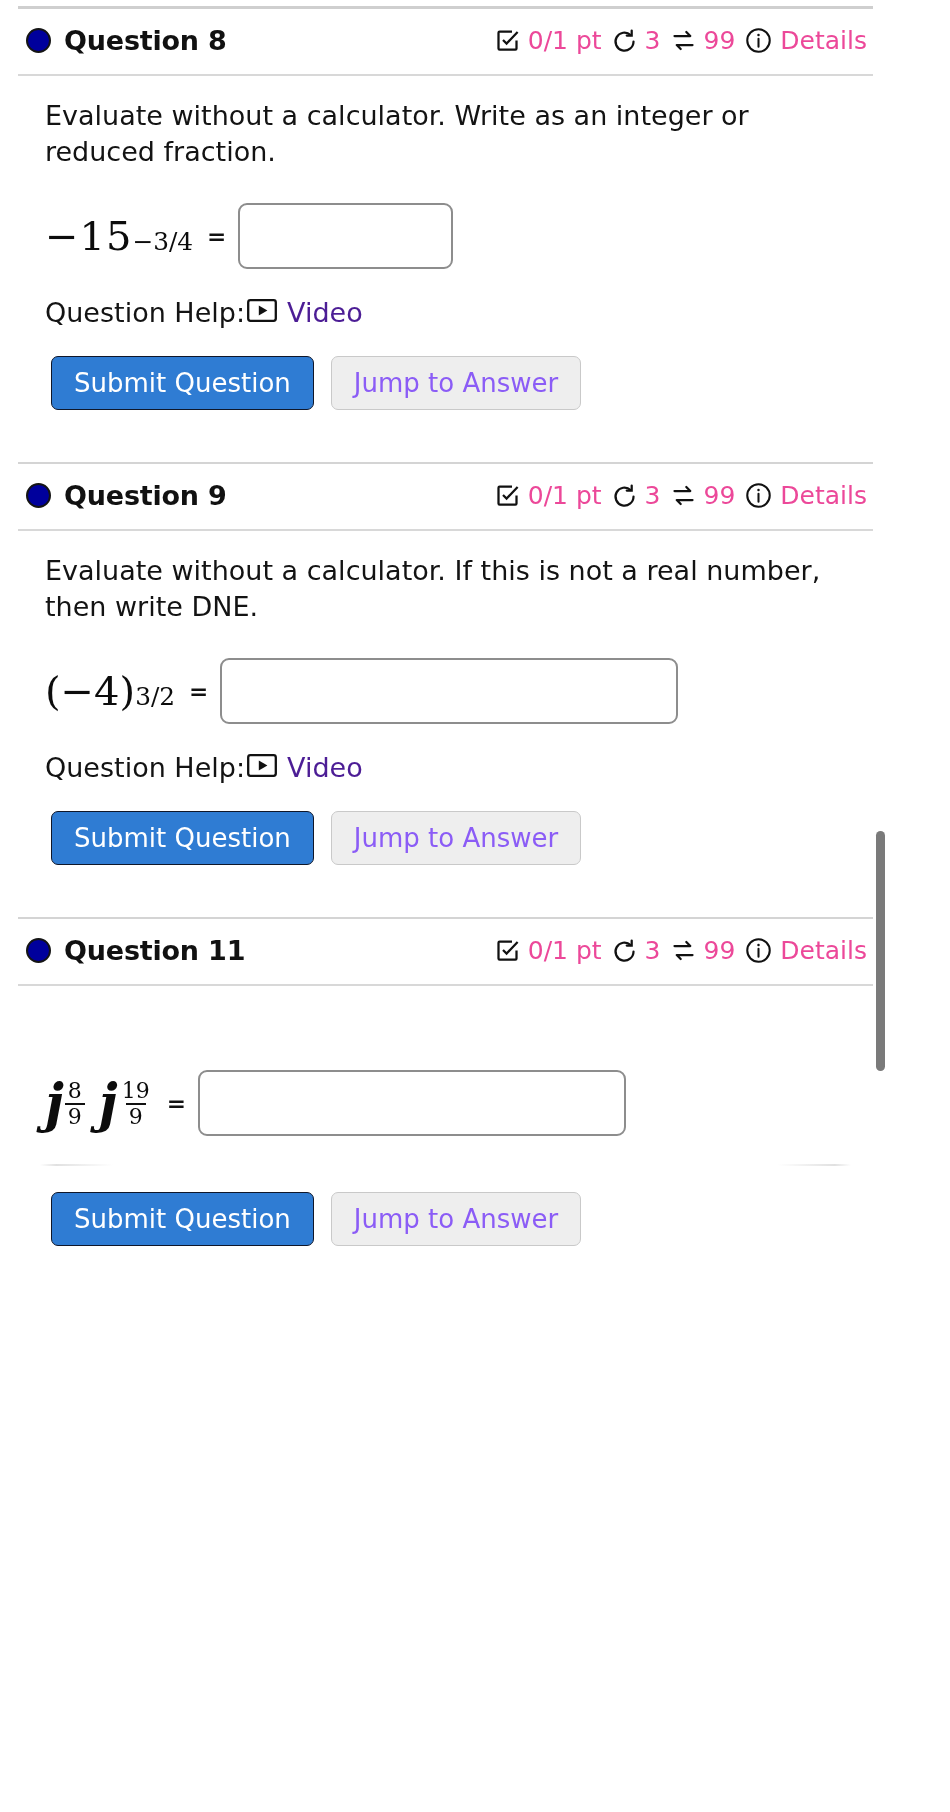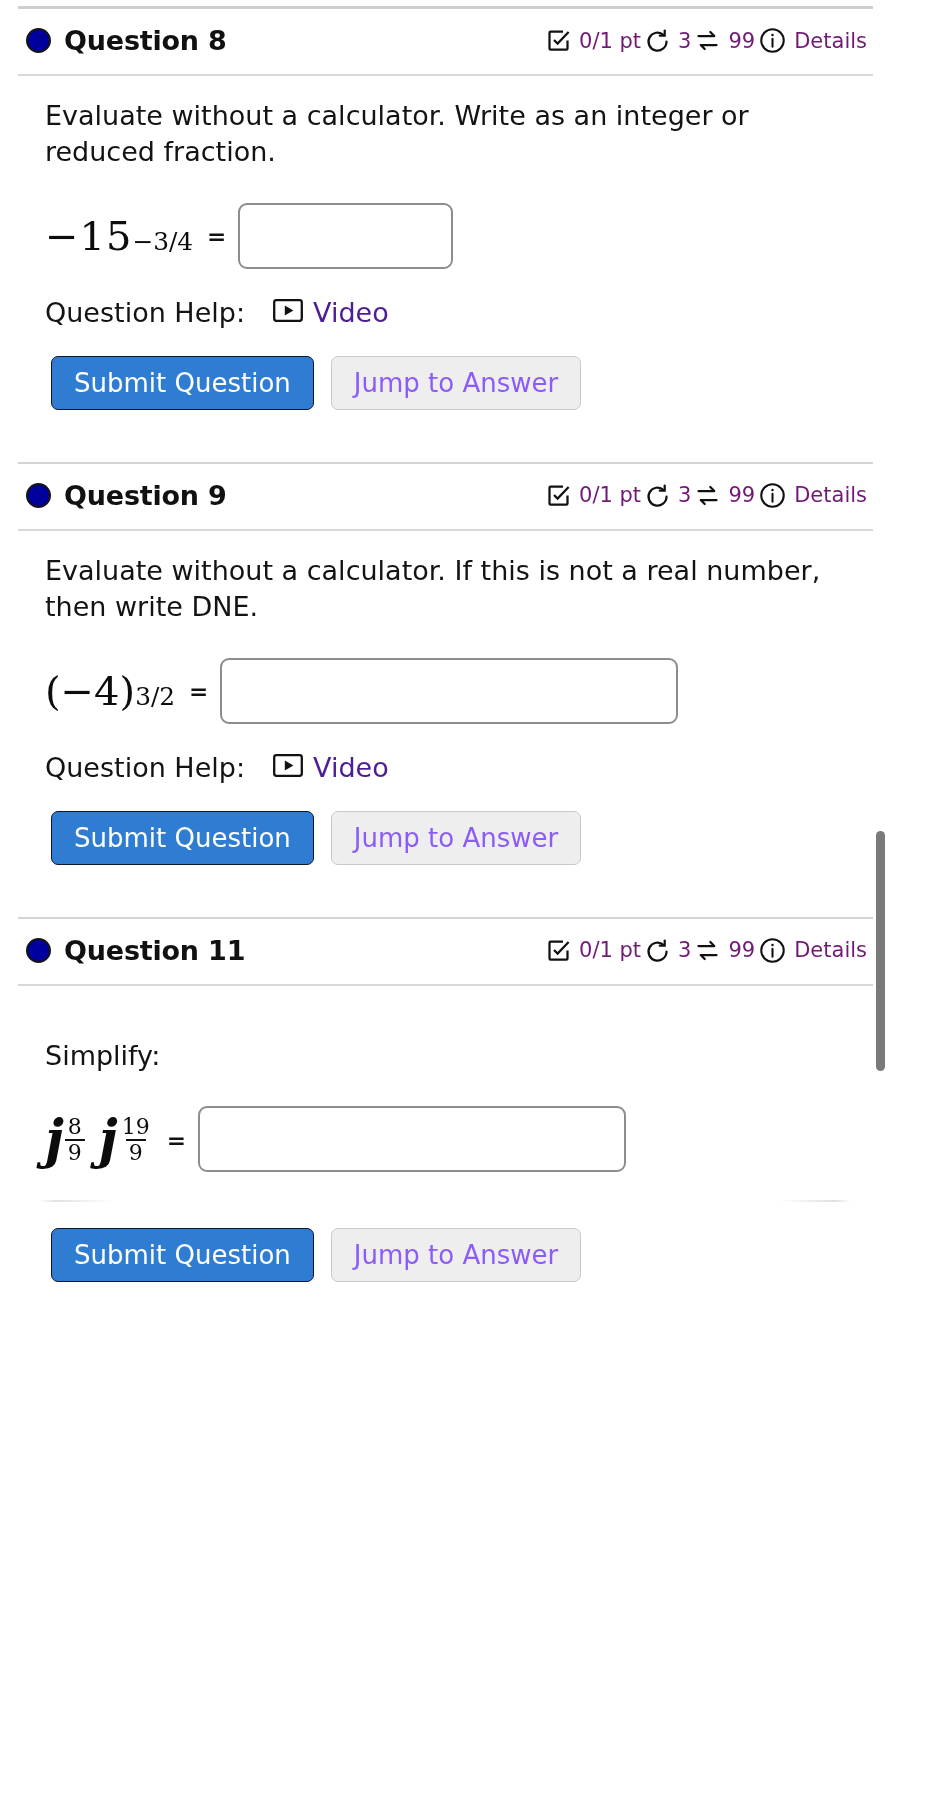--- a/index.html
+++ b/index.html
@@ -64,23 +64,23 @@
     font-size: 27px;
     font-weight: 700;
     color: #111;
     letter-spacing: -0.2px;
     white-space: nowrap;
   }
   .q-meta {
     margin-left: auto;
     display: flex;
     align-items: center;
-    gap: 3px;
-    font-size: 21px;
-    color: #701a75;
+    gap: 9px;
+    font-size: 25px;
+    color: #ec4899;
     white-space: nowrap;
     padding-right: 4px;
   }
   .q-meta .grp { display: flex; align-items: center; gap: 7px; }
   .q-meta svg { display: block; }
 
   
   .q-body { padding: 22px 26px 10px 45px; }
   .prompt {
     font-size: 27px;
@@ -156,21 +156,21 @@
   .frac .den { padding: 0 3px; border-top: 2px solid #111; }
   .jgap { width: 14px; }
 
   
   .help-row {
     display: flex;
     align-items: center;
     font-size: 27px;
     color: #131313;
     margin: 22px 0 4px 0;
-    gap: 28px;
+    gap: 2px;
   }
   .help-link {
     color: #4c1d95;
     text-decoration: none;
     display: inline-flex;
     align-items: center;
     gap: 10px;
   }
   .video-icon { display: block; }
 
@@ -418,21 +418,20 @@
           </svg>
         </span>
         <span>Details</span>
       </span>
     </span>
   </div>
   <div class="rule-head"></div>
 
   <div class="q-body">
     <div class="spacer-md"></div>
-    <p class="prompt">Simplify:</p>
 
     <div class="math-row">
       <span class="math">
         <span class="jterm">
           <span class="jvar">j</span>
           <span class="frac">
             <span class="num">8</span>
             <span class="den">9</span>
           </span>
         </span>

